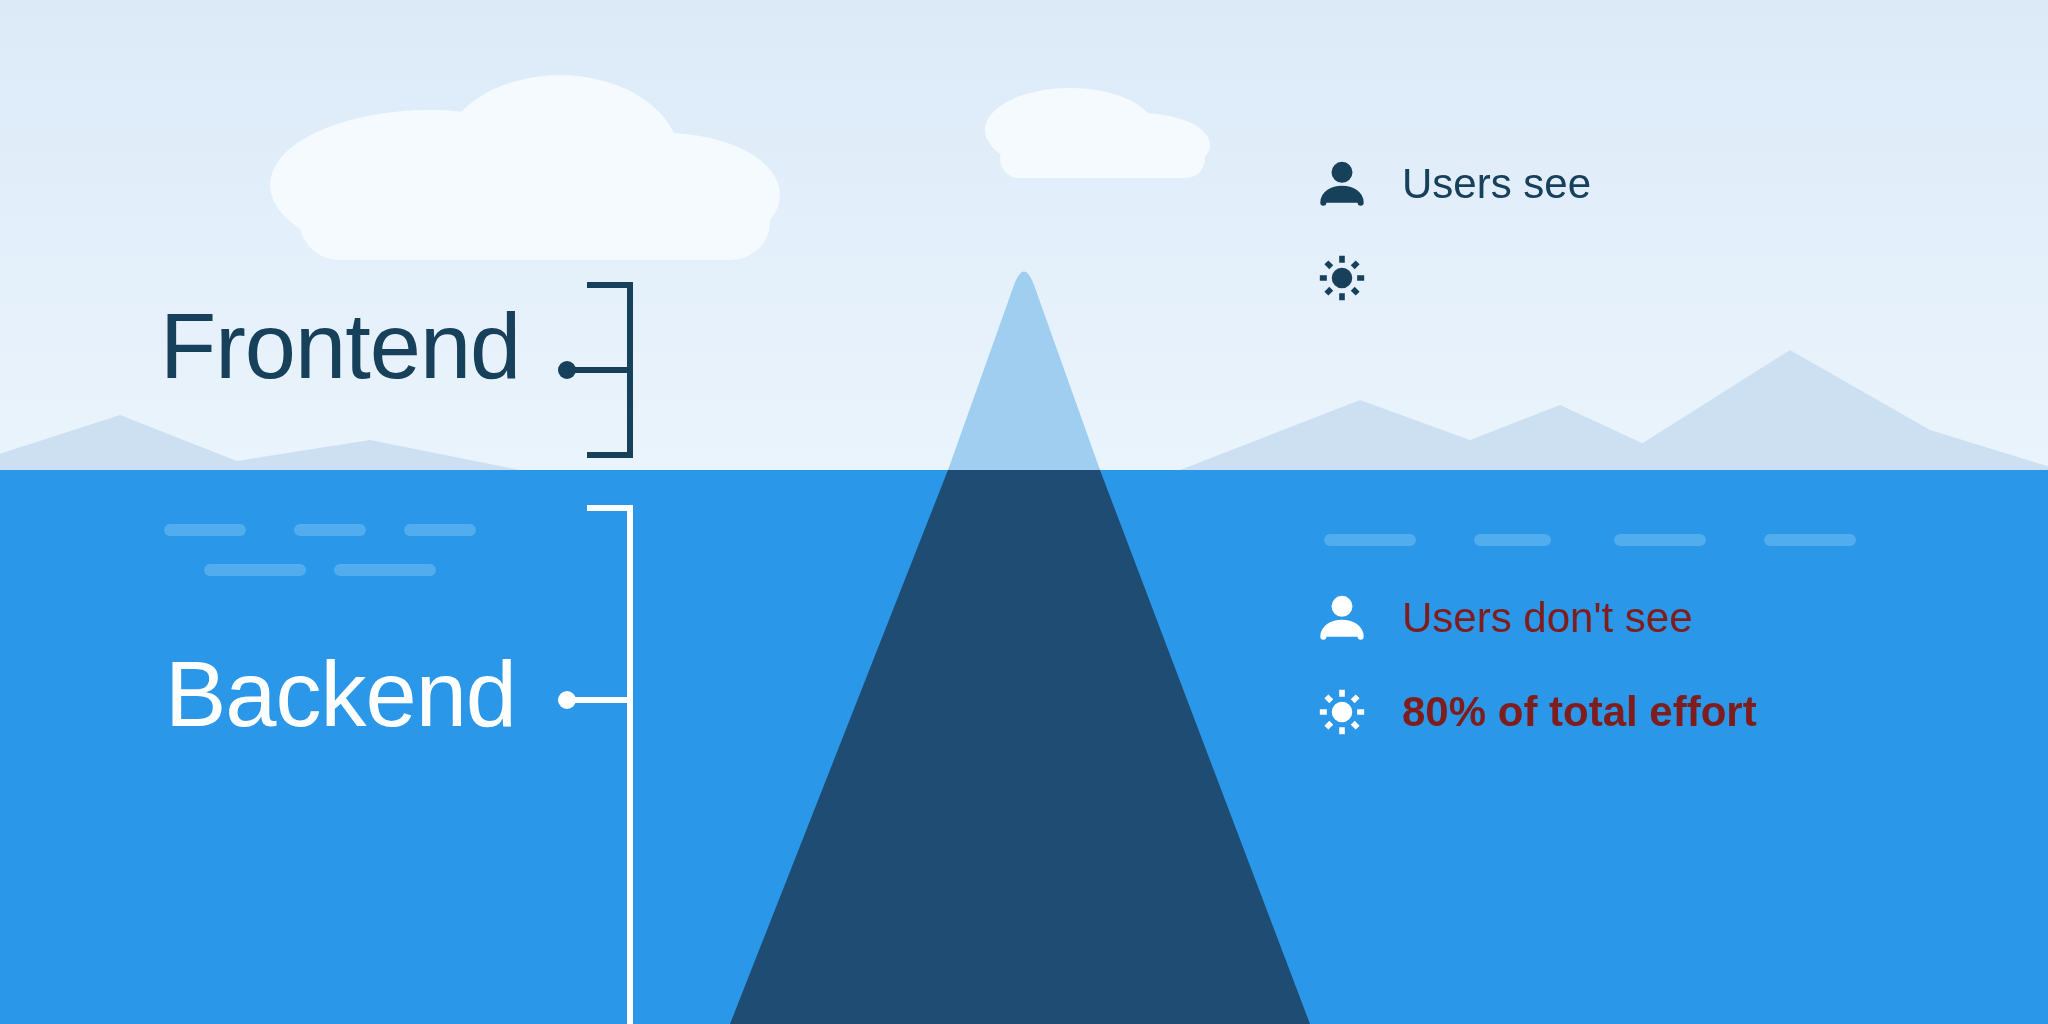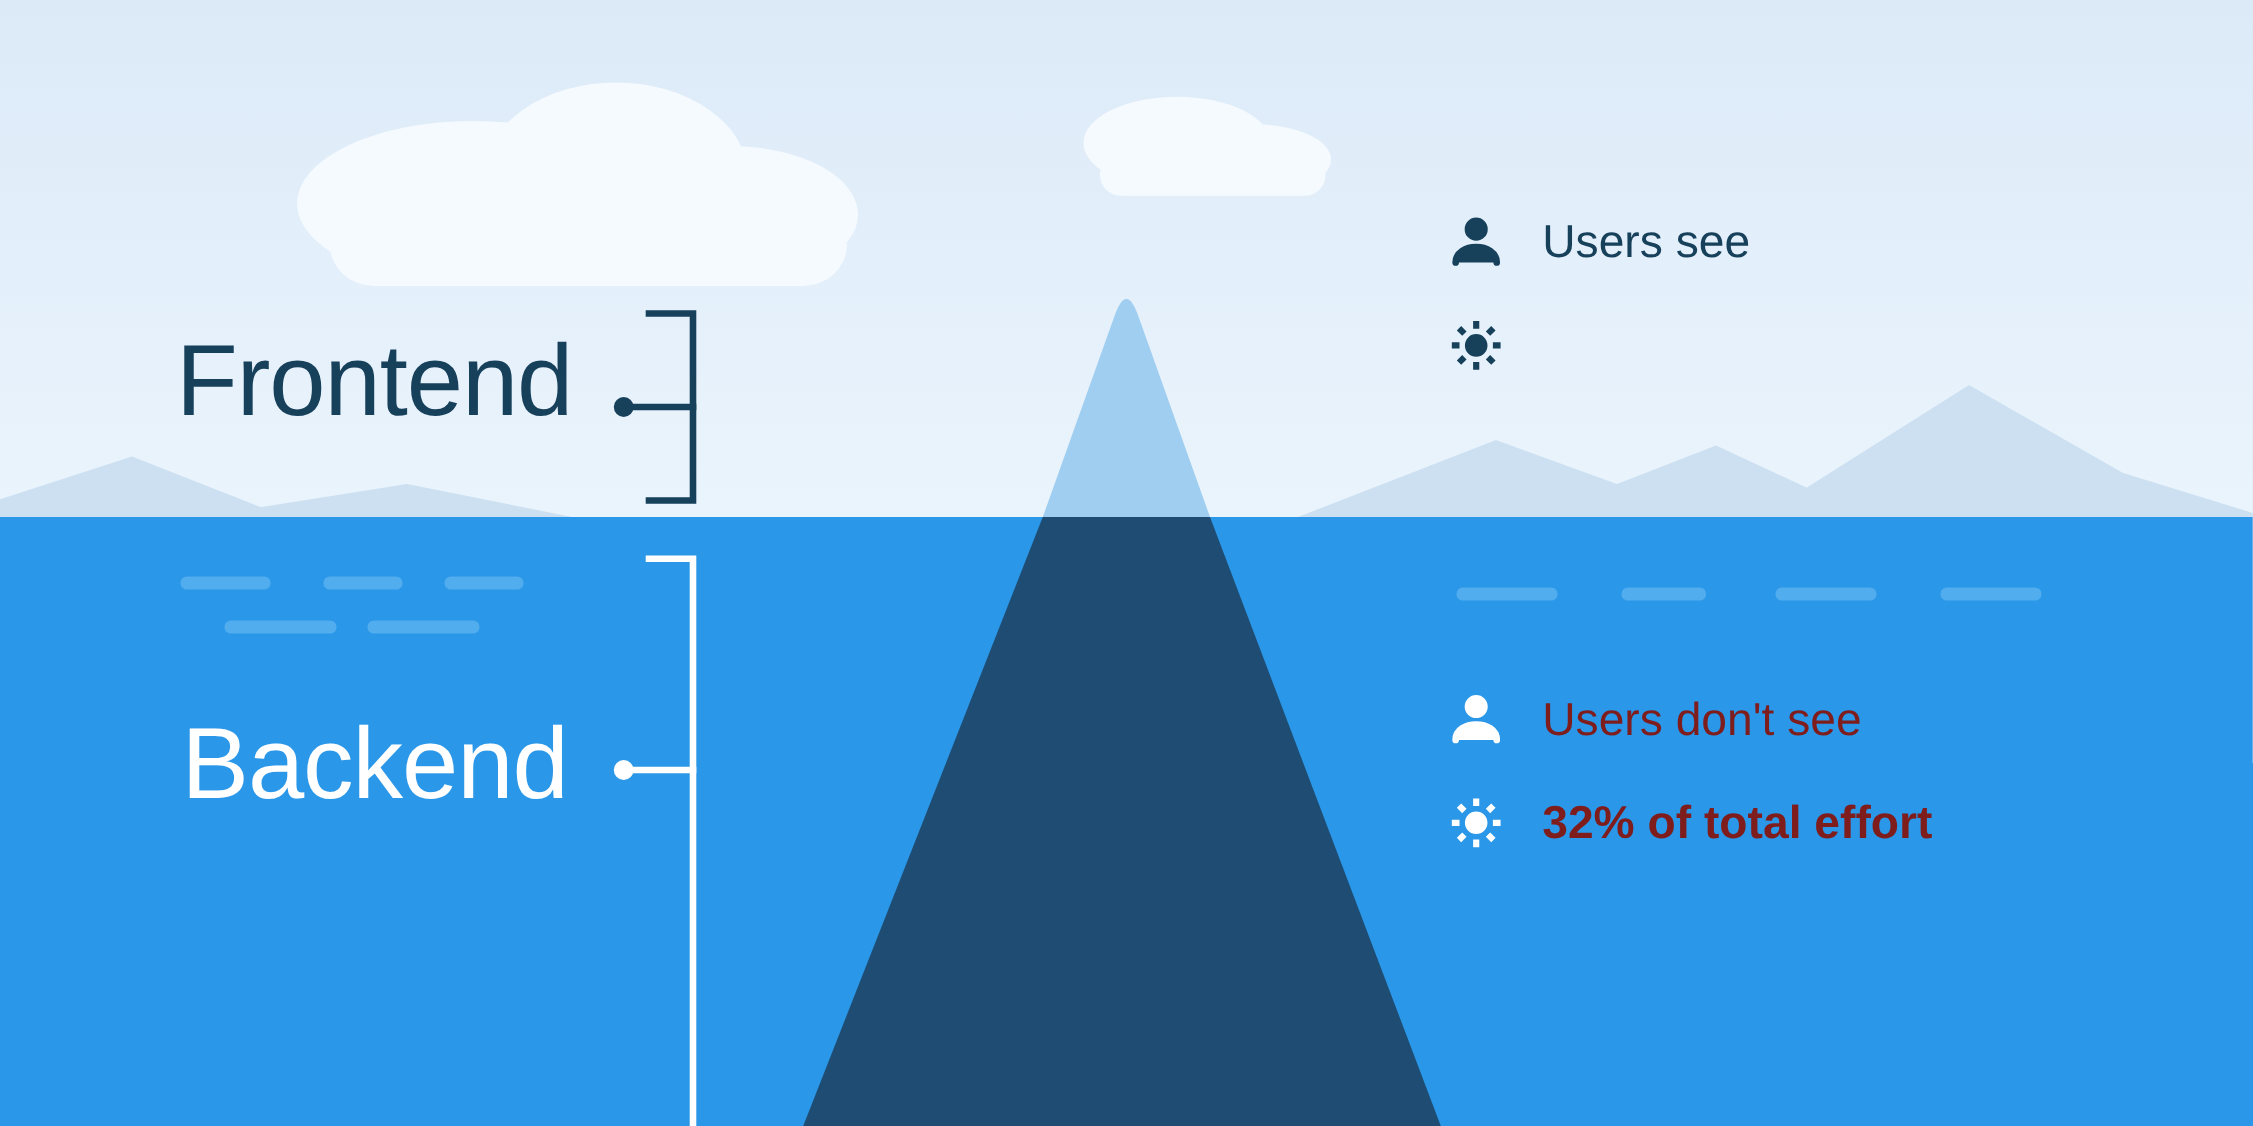--- a/index.html
+++ b/index.html
@@ -44,21 +44,20 @@
     top: 648px;
   }
 
   
   .info {
     position: absolute;
     left: 1312px;
     display: flex;
     flex-direction: column;
     gap: 34px;
-    margin-top: 36px;
   }
   .info.top { top: 154px; color: #17405b; }
   .info.bottom { top: 588px; color: #7f1d1d; }
   .row {
     display: flex;
     align-items: center;
     gap: 30px;
     font-size: 42px;
     line-height: 1;
   }
@@ -176,17 +175,17 @@
       </span>
       <span class="text">Users don't see</span>
     </div>
     <div class="row bold">
       <span class="icon">
         <svg viewBox="0 0 24 24" fill="none" stroke-width="2.4" stroke-linejoin="round">
           <circle cx="12" cy="12" r="3.2"></circle>
           <path d="M12 2.5v3M12 18.5v3M21.5 12h-3M5.5 12h-3M18.7 5.3l-2.1 2.1M7.4 16.6l-2.1 2.1M18.7 18.7l-2.1-2.1M7.4 7.4 5.3 5.3"></path>
         </svg>
       </span>
-      <span class="text"><span class="pct">32%</span><span> of total effort</span></span>
+      <span class="text"><span class="pct">80%</span><span> of total effort</span></span>
     </div>
   </div>
 
 </div>
 
 </body></html>

